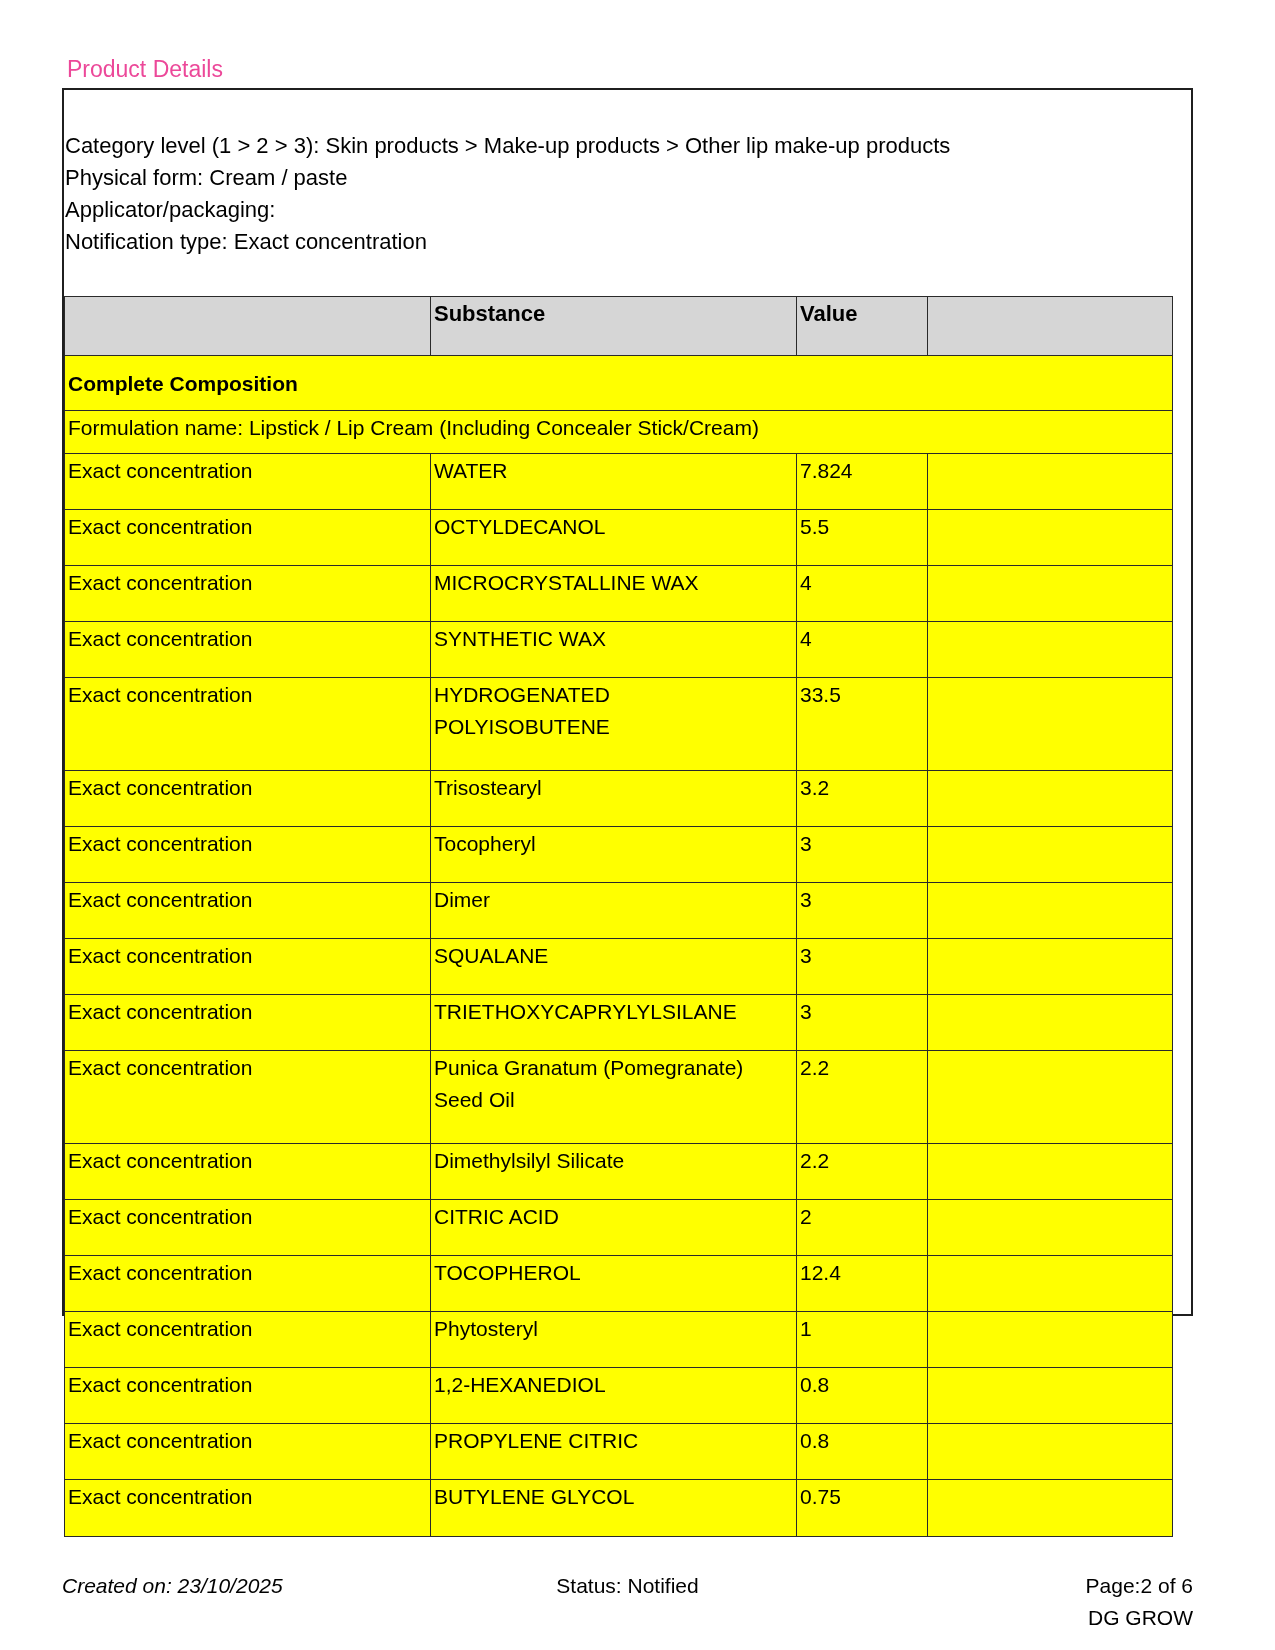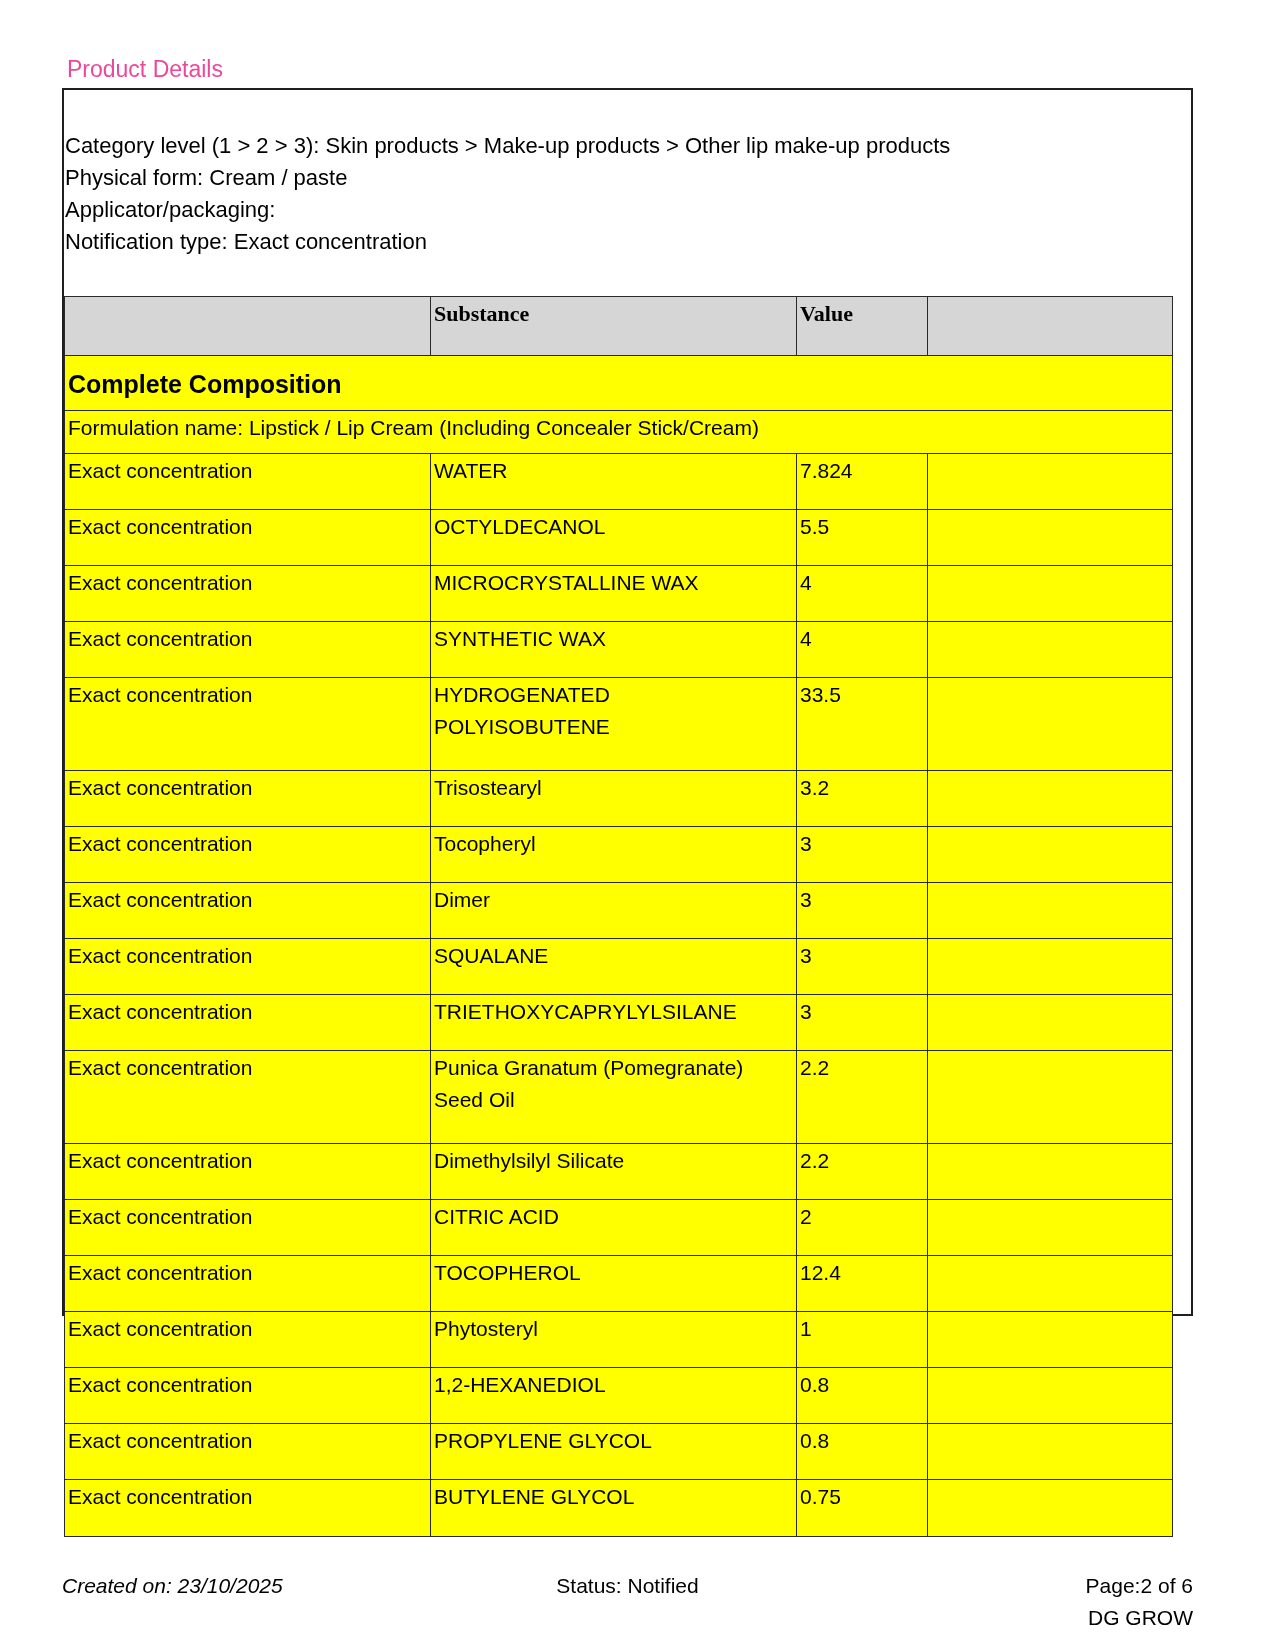--- a/index.html
+++ b/index.html
@@ -46,30 +46,30 @@
     table-layout: fixed;
     font-size: 21px;
   }
   .comp-table td {
     border: 1px solid #2a2a2a;
     vertical-align: top;
     padding: 1px 2px 0 3px;
     line-height: 32px;
     overflow: hidden;
   }
-  .comp-table thead tr { height: 59px; font-family: Liberation Serif, serif; }
+  .comp-table thead tr { height: 59px; }
   .comp-table thead td {
     background: #d6d6d6;
     font-size: 22px;
   }
   .bold { font-weight: bold; }
   tr.section-row { height: 55px; }
   tr.section-row td {
     background: #ffff00;
-    font-size: 25px;
+    font-size: 21px;
     font-weight: bold;
     vertical-align: middle;
   }
   tr.formulation-row { height: 43px; }
   tr.formulation-row td {
     background: #ffff00;
     vertical-align: top;
   }
   tbody tr.data-row { height: 56px; }
   tbody tr.data-row.tall { height: 93px; }
@@ -225,21 +225,21 @@
           <td></td>
         </tr>
         <tr class="data-row">
           <td>Exact concentration</td>
           <td class="substance-cell">1,2-HEXANEDIOL</td>
           <td>0.8</td>
           <td></td>
         </tr>
         <tr class="data-row">
           <td>Exact concentration</td>
-          <td class="substance-cell">PROPYLENE GLYCOL</td>
+          <td class="substance-cell">PROPYLENE CITRIC</td>
           <td>0.8</td>
           <td></td>
         </tr>
         <tr class="data-row last-row">
           <td>Exact concentration</td>
           <td class="substance-cell">BUTYLENE GLYCOL</td>
           <td>0.75</td>
           <td></td>
         </tr>
       </tbody>

